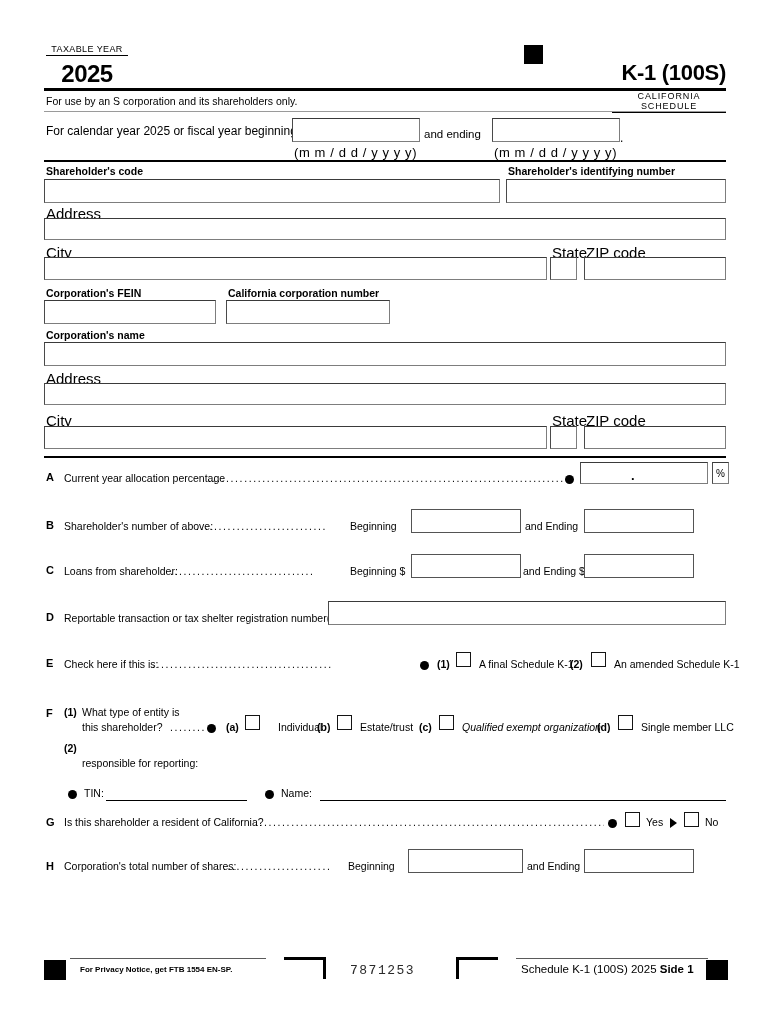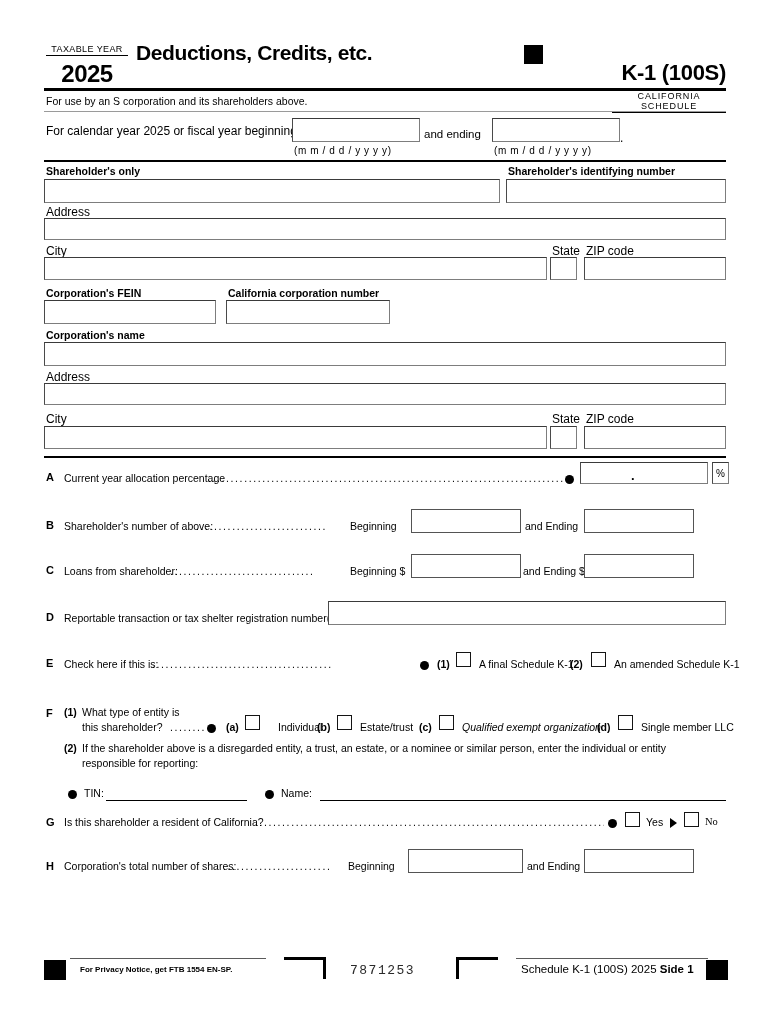--- a/index.html
+++ b/index.html
@@ -101,27 +101,27 @@
   .andending {
     position: absolute; left: 424px; top: 128px;
     font-size: 11.5px;
   }
   .period-dot {
     position: absolute; left: 620px; top: 131px;
     font-size: 12px;
   }
   .mmdd {
     position: absolute;
-    font-size: 10px;
+    font-size: 13px;
     letter-spacing: .6px;
     white-space: nowrap;
   }
 
   
-  .flabel { position: absolute; font-size: 12px; }
+  .flabel { position: absolute; font-size: 15px; }
   .flabel.b { font-weight: bold; font-size: 10.5px; }
 
   
   .ltr {
     position: absolute; font-size: 11px; font-weight: bold;
   }
   .itxt { position: absolute; font-size: 10.5px; white-space: nowrap; }
   .leader {
     position: absolute;
     font-size: 10.5px;
@@ -168,44 +168,43 @@
 </style>
 </head>
 <body>
 
 <div class="page">
 
   <div class="hdr-ty-label">TAXABLE YEAR</div>
   <div class="hdr-year">2025</div>
 
   <div class="hdr-title">
-    <div>Deductions, Credits, etc.</div>
   </div>
 
   <div class="hdr-sq"></div>
 
   <div class="hdr-ca-label">CALIFORNIA SCHEDULE</div>
   <div class="hdr-form-no">K-1 (100S)</div>
 
   <div class="rule-thick" style="top:88px;"></div>
-  <div class="useline">For use by an S corporation and its shareholders above.</div>
+  <div class="useline">For use by an S corporation and its shareholders only.</div>
   <div class="rule-thin" style="top:111px;"></div>
 
   <div class="calyear">For calendar year 2025 or fiscal year beginning</div>
   <div class="fbox" style="left:292px; top:118px; width:128px; height:24px;"></div>
   <div class="mmdd" style="left:294px; top:145px;">(m m / d d / y y y y)</div>
 
   <div class="andending">and ending</div>
   <div class="fbox" style="left:492px; top:118px; width:128px; height:24px;"></div>
   <div class="mmdd" style="left:494px; top:145px;">(m m / d d / y y y y)</div>
   <div class="period-dot">.</div>
 
   <div class="rule-med" style="top:160px;"></div>
 
-  <div class="flabel b" style="left:46px; top:165px;">Shareholder's only</div>
+  <div class="flabel b" style="left:46px; top:165px;">Shareholder's code</div>
   <div class="fbox" style="left:44px; top:179px; width:456px; height:24px;"></div>
 
   <div class="flabel b" style="left:508px; top:165px;">Shareholder's identifying number</div>
   <div class="fbox" style="left:506px; top:179px; width:220px; height:24px;"></div>
 
   <div class="flabel" style="left:46px; top:205px;">Address</div>
   <div class="fbox" style="left:44px; top:218px; width:682px; height:22px;"></div>
 
   <div class="flabel" style="left:46px; top:244px;">City</div>
   <div class="fbox" style="left:44px; top:257px; width:503px; height:23px;"></div>
@@ -292,39 +291,38 @@
   <span class="cbx" style="position:absolute; left:337px; top:715px;"></span>
   <div class="itxt" style="left:360px; top:721px;">Estate/trust</div>
   <div class="itxt" style="left:419px; top:721px; font-weight:bold;">(c)</div>
   <span class="cbx" style="position:absolute; left:439px; top:715px;"></span>
   <div class="itxt" style="left:462px; top:721px;font-style:italic;">Qualified exempt organization</div>
   <div class="itxt" style="left:597px; top:721px; font-weight:bold;">(d)</div>
   <span class="cbx" style="position:absolute; left:618px; top:715px;"></span>
   <div class="itxt" style="left:641px; top:721px;">Single member LLC</div>
 
   <div class="itxt" style="left:64px; top:742px; font-weight:bold;">(2)</div>
-  <div class="itxt" style="left:82px; top:742px;">If the shareholder above is a disregarded entity, a trust, an estate, or a nominee or similar person, enter the individual or entity</div>
   <div class="itxt" style="left:82px; top:757px;">responsible for reporting:</div>
 
   <span class="bullet" style="position:absolute; left:68px; top:790px;"></span>
   <div class="itxt" style="left:84px; top:787px;">TIN:</div>
   <div class="uline" style="left:106px; top:800px; width:141px;"></div>
   <span class="bullet" style="position:absolute; left:265px; top:790px;"></span>
   <div class="itxt" style="left:281px; top:787px;">Name:</div>
   <div class="uline" style="left:320px; top:800px; width:406px;"></div>
 
   <div class="ltr" style="left:46px; top:816px;">G</div>
   <div class="itxt" style="left:64px; top:816px;">Is this shareholder a resident of California?</div>
   <div class="leader" style="left:255px; top:816px; width:349px;">..............................................................................</div>
   <span class="bullet" style="position:absolute; left:608px; top:819px;"></span>
   <span class="cbx" style="position:absolute; left:625px; top:812px;"></span>
   <div class="itxt" style="left:646px; top:816px;">Yes</div>
   <span class="tri" style="position:absolute; left:670px; top:818px;"></span>
   <span class="cbx" style="position:absolute; left:684px; top:812px;"></span>
-  <div class="itxt" style="left:705px; top:816px;font-family:Liberation Serif, serif;">No</div>
+  <div class="itxt" style="left:705px; top:816px;">No</div>
 
   <div class="ltr" style="left:46px; top:860px;">H</div>
   <div class="itxt" style="left:64px; top:860px;">Corporation's total number of shares:</div>
   <div class="leader" style="left:223px; top:860px; width:124px;">........................</div>
   <div class="itxt" style="left:348px; top:860px;">Beginning</div>
   <div class="fbox plain" style="left:408px; top:849px; width:115px; height:24px;"></div>
   <div class="itxt" style="left:527px; top:860px;">and Ending</div>
   <div class="fbox plain" style="left:584px; top:849px; width:110px; height:24px;"></div>
 
   <div class="foot-sq" style="left:44px; top:960px;"></div>

